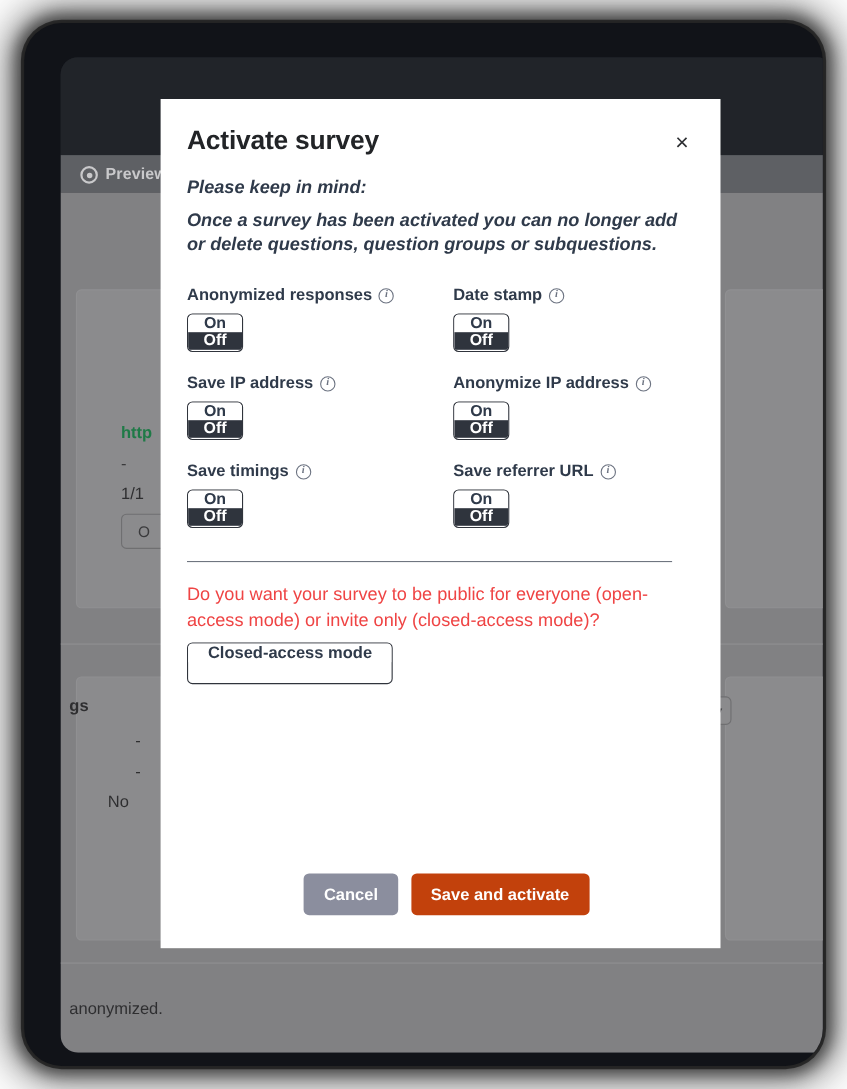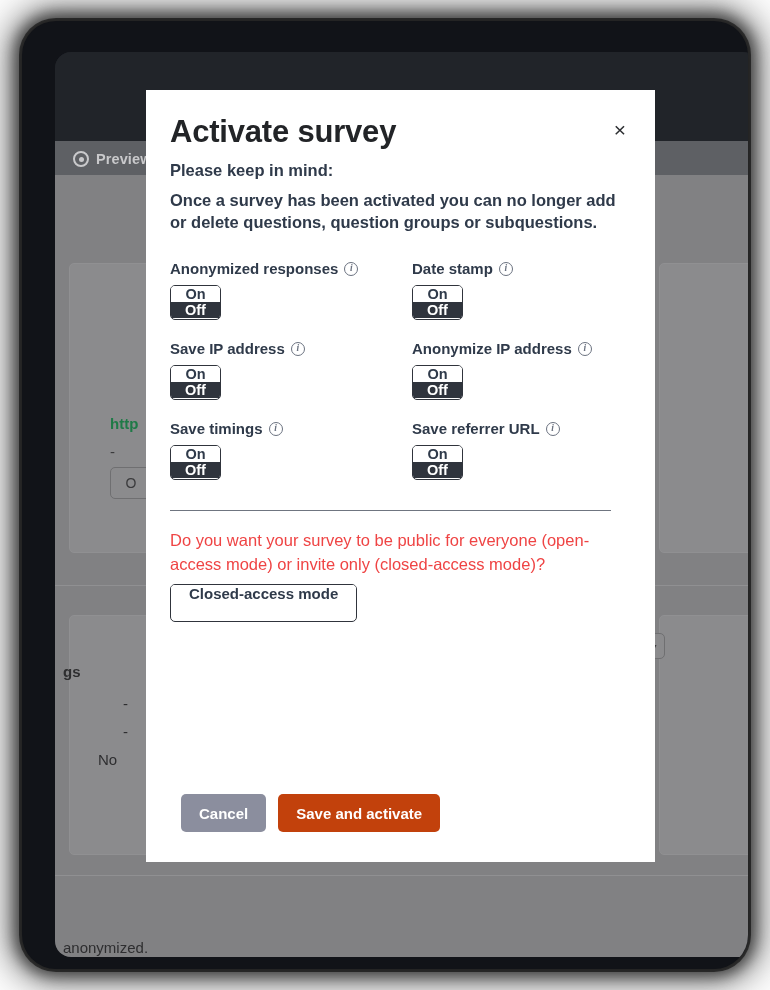--- a/index.html
+++ b/index.html
@@ -101,21 +101,20 @@
     position: absolute;
     height: 1px;
     background: #909092;
   }
 
   .bg-text {
     position: absolute;
     color: #3a3a3c;
     font-size: 15px;
     white-space: nowrap;
-    margin-top: 30px;
   }
   .bg-text.green { color: #1f7a47; font-weight: 700; }
   .bg-text.dark  { color: #2e2e30; }
 
   .bg-btn {
     position: absolute;
     border: 1px solid #6f6f71;
     border-radius: 5px;
     background: #8b8b8d;
     color: #3a3a3c;
@@ -137,21 +136,21 @@
     display: flex;
     flex-direction: column;
   }
 
   .modal-head {
     position: relative;
     padding: 24px 28px 0 24px;
     height: 70px;
   }
   .modal-title {
-    font-size: 31px;
+    font-size: 24px;
     font-weight: 700;
     color: #222427;
     letter-spacing: -.2px;
   }
   .close-btn {
     position: absolute;
     right: 22px;
     top: 26px;
     width: 26px; height: 26px;
     display: flex; align-items: center; justify-content: center;
@@ -167,20 +166,21 @@
     padding: 0 24px;
     flex: 1;
   }
 
   .lead-bold {
     font-size: 16.5px;
     font-weight: 700;
     color: #2f3a4a;
     line-height: 1.32;
     margin-bottom: 8px;
+    font-style: italic;
   }
   .lead-bold.multi { margin-bottom: 27px; }
 
   .lead-normal {
     font-size: 16.5px;
     color: #3a4352;
     line-height: 1.46;
     margin-bottom: 22px;
     max-width: 445px;
   }
@@ -262,21 +262,21 @@
   }
 
   .seg-wide { height: 38px; }
   .seg-wide .seg-opt {
     padding: 0 18px;
     font-size: 15px;
   }
 
   .modal-foot {
     display: flex;
-    justify-content: flex-start;
+    justify-content: center;
     gap: 12px;
     padding: 0 24px 30px 35px;
   }
 
   .btn {
     border: none;
     border-radius: 5px;
     height: 38px;
     padding: 0 18px;
     font-size: 15px;

